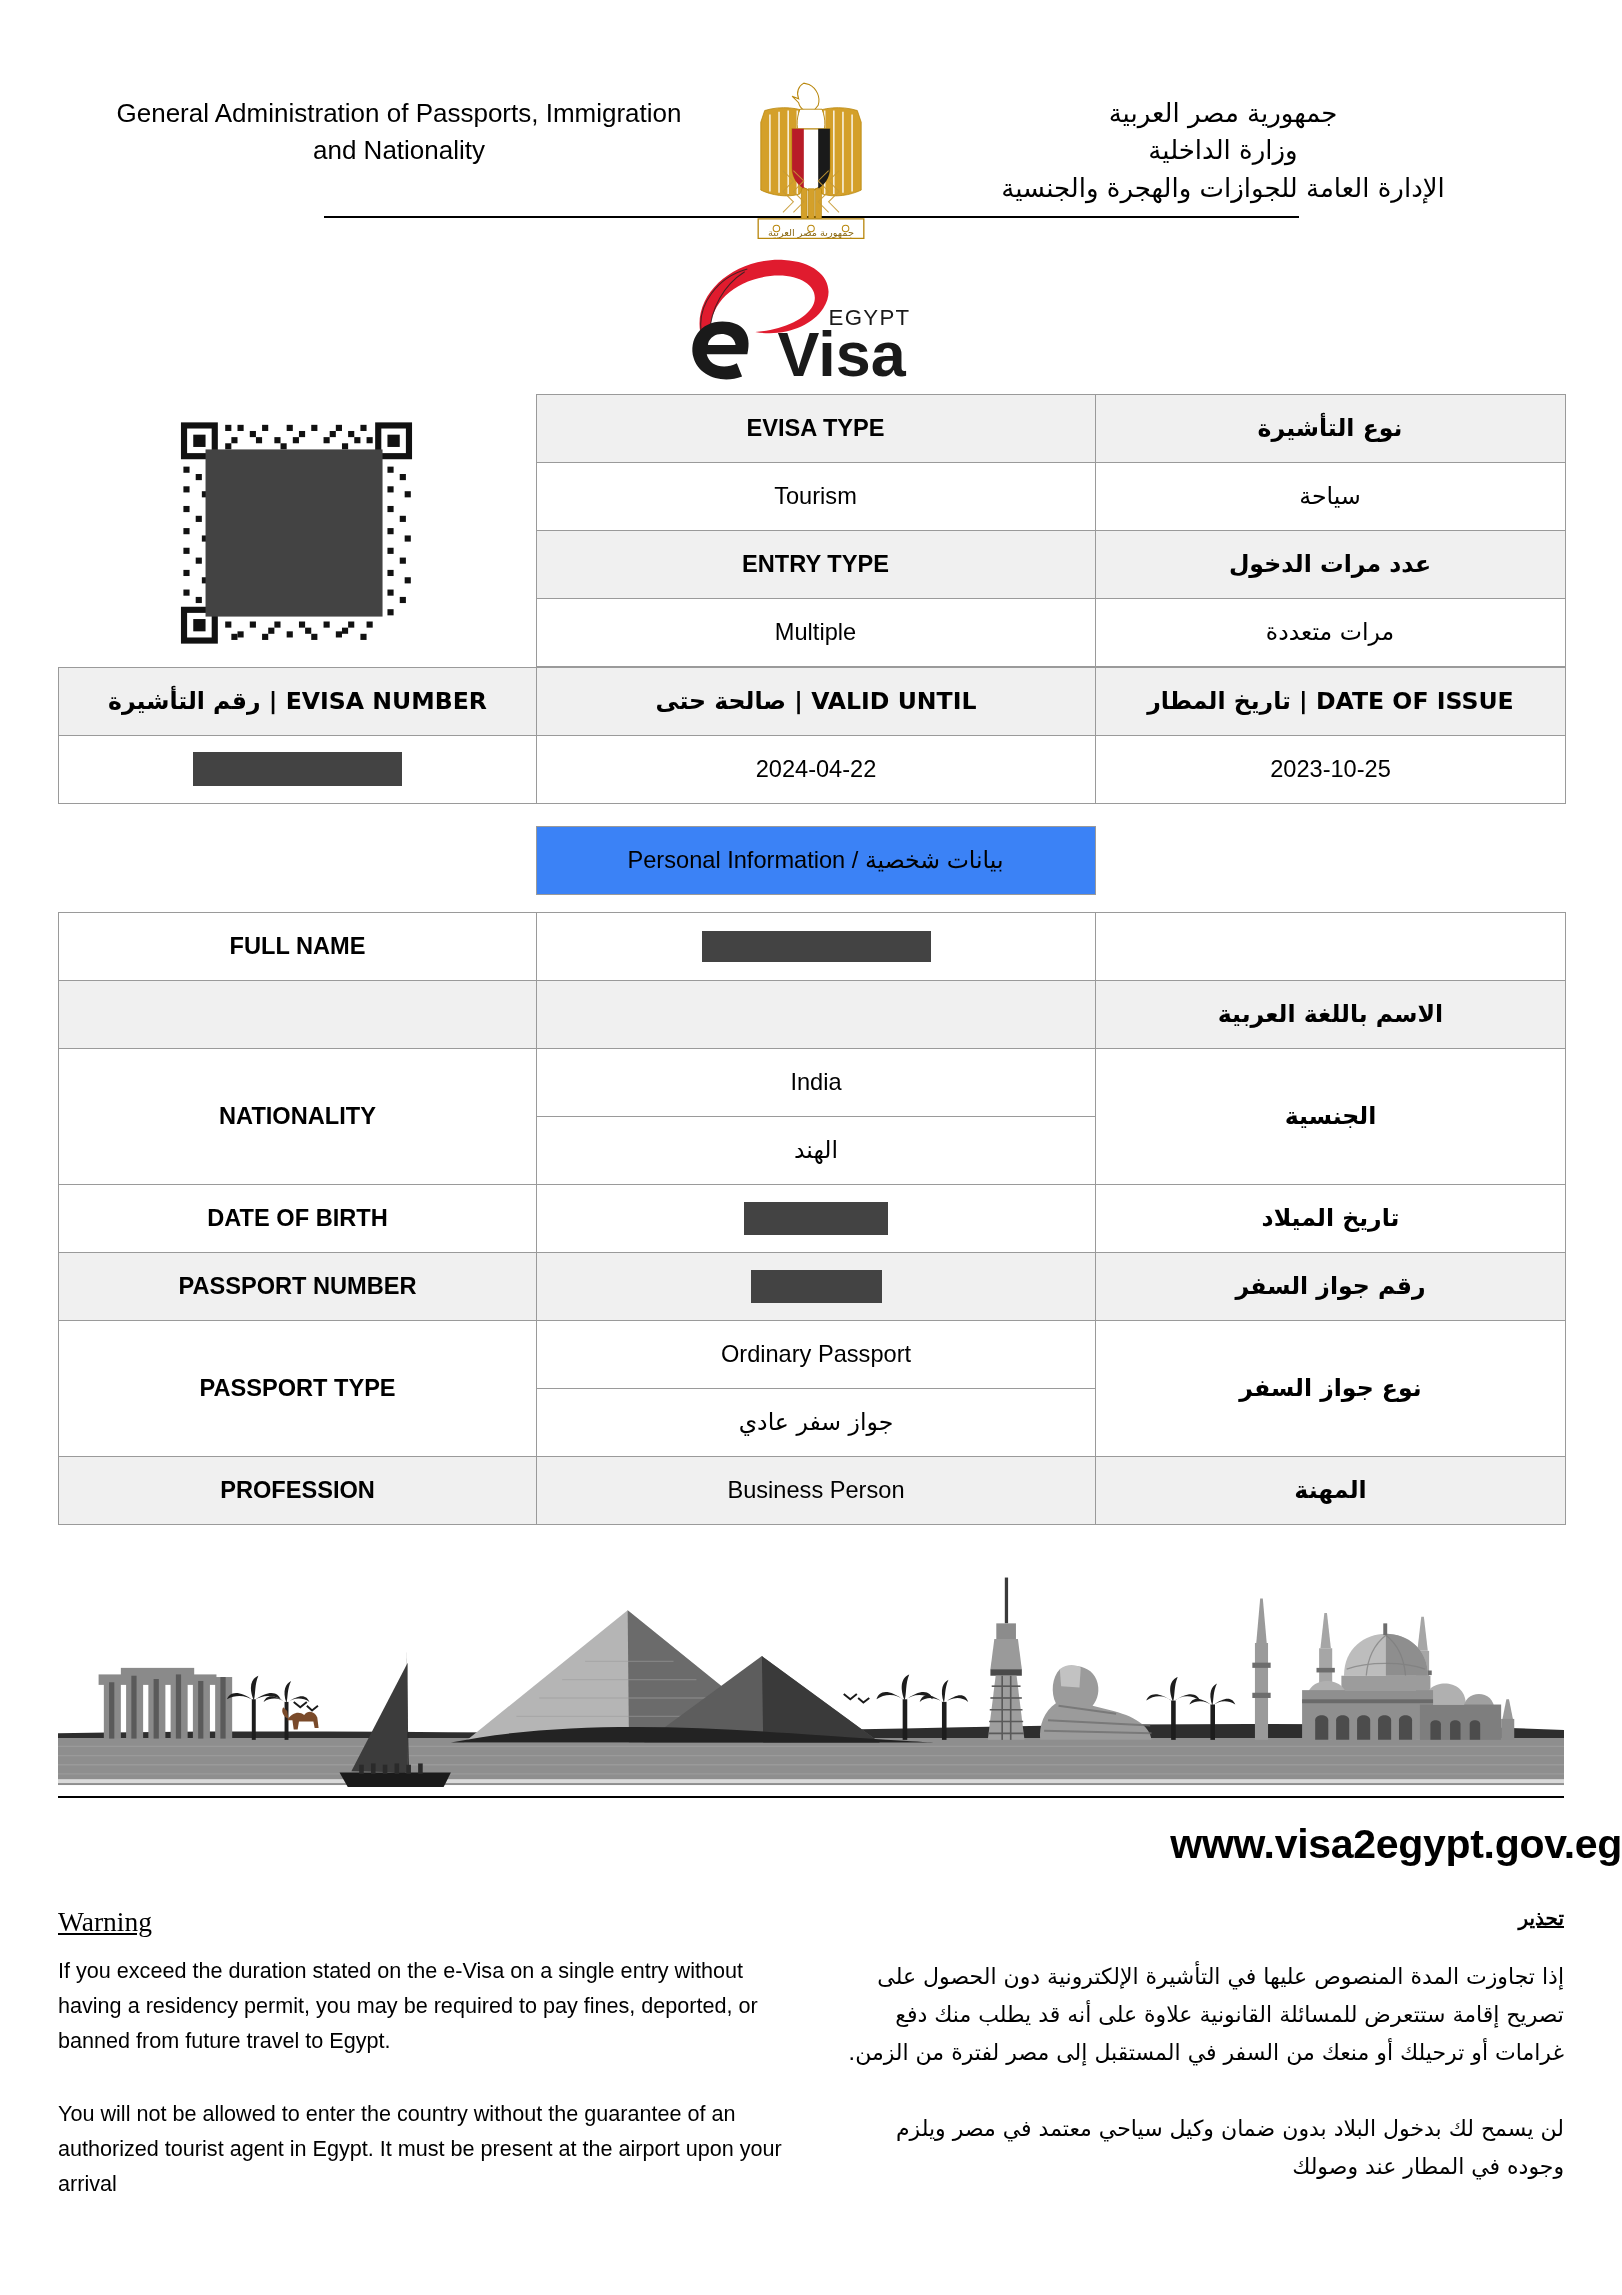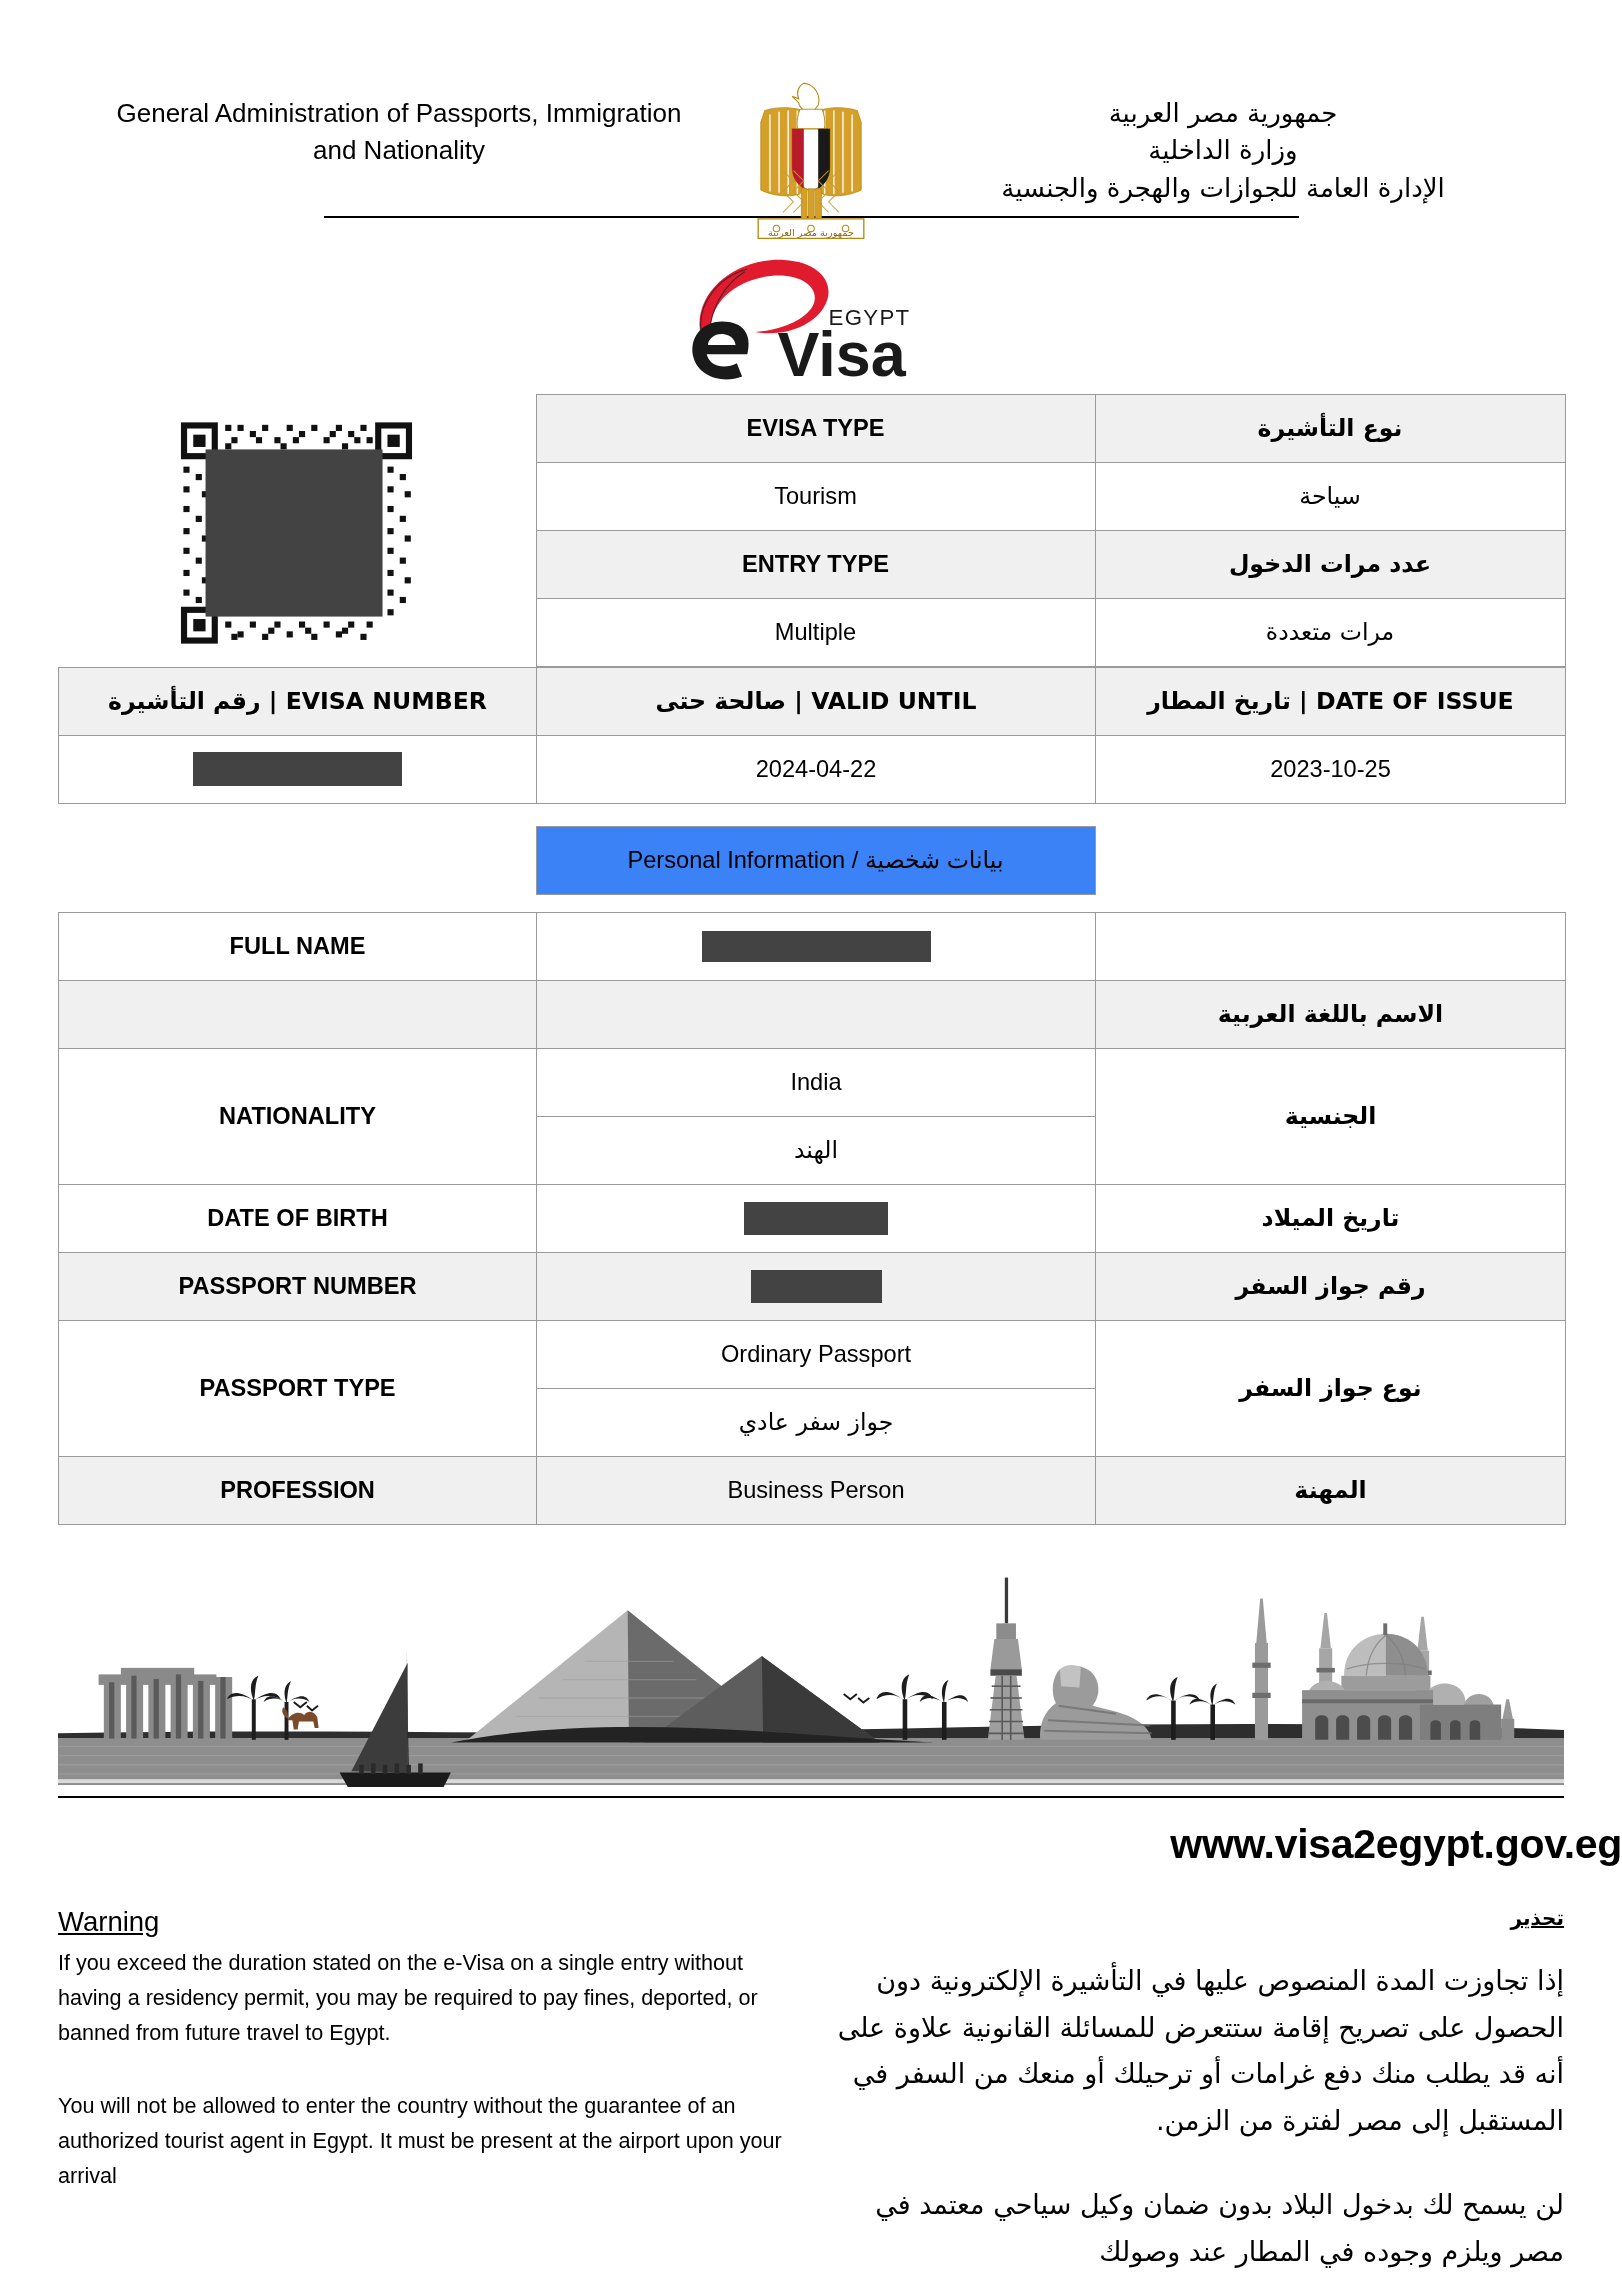--- a/index.html
+++ b/index.html
@@ -156,30 +156,31 @@
   .warn-en { flex: 1; }
   .warn-ar {
     flex: 1;
     direction: rtl;
     text-align: right;
     font-family: "DejaVu Sans", sans-serif;
   }
   .warn-title {
     font-size: 27.5px;
     text-decoration: underline;
-    margin-bottom: 8px;
+    margin-bottom: 16px;
     font-weight: normal;
+    font-family: Liberation Serif, serif;
   }
   .warn-title.ar-t { font-weight: bold; font-size: 20px; }
   .warn-p {
     font-size: 21.6px;
     line-height: 1.62;
     margin: 0 0 38px 0;
   }
-  .warn-p.ar-p { font-size: 27px; line-height: 1.72; margin-top: 28px; }
+  .warn-p.ar-p { font-size: 22px; line-height: 1.72; margin-top: 28px; }
 </style>
 </head>
 <body>
 
 <div class="header">
 
   <div class="header-en">
     <div>General Administration of Passports, Immigration</div>
     <div>and Nationality</div>
   </div>

